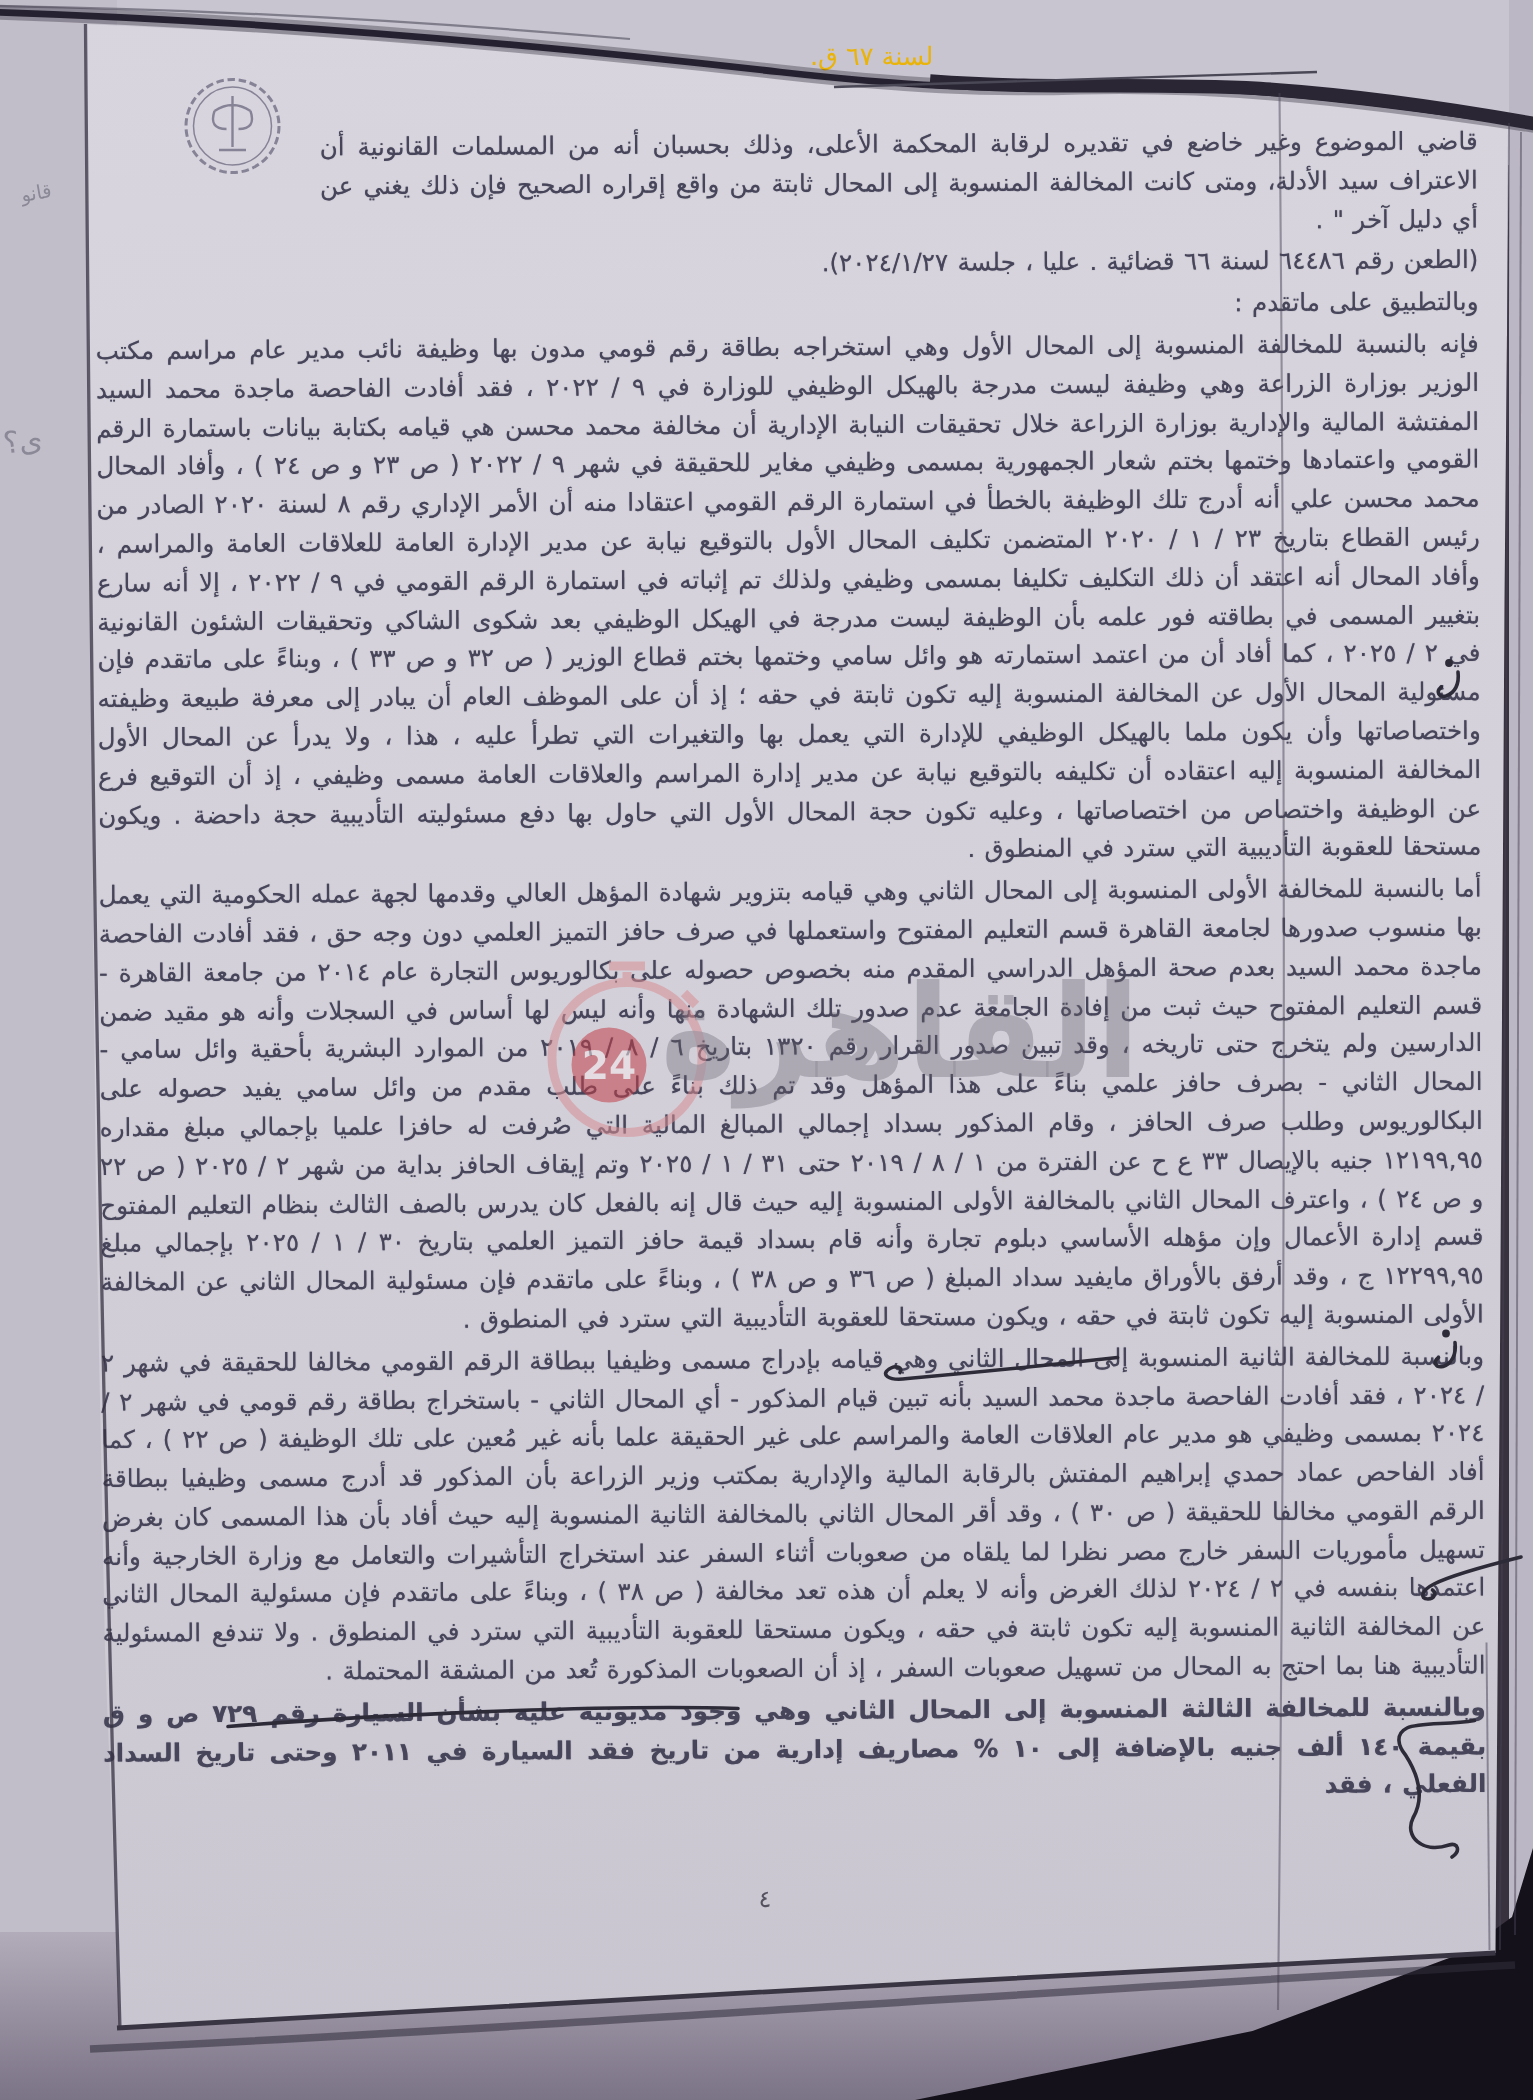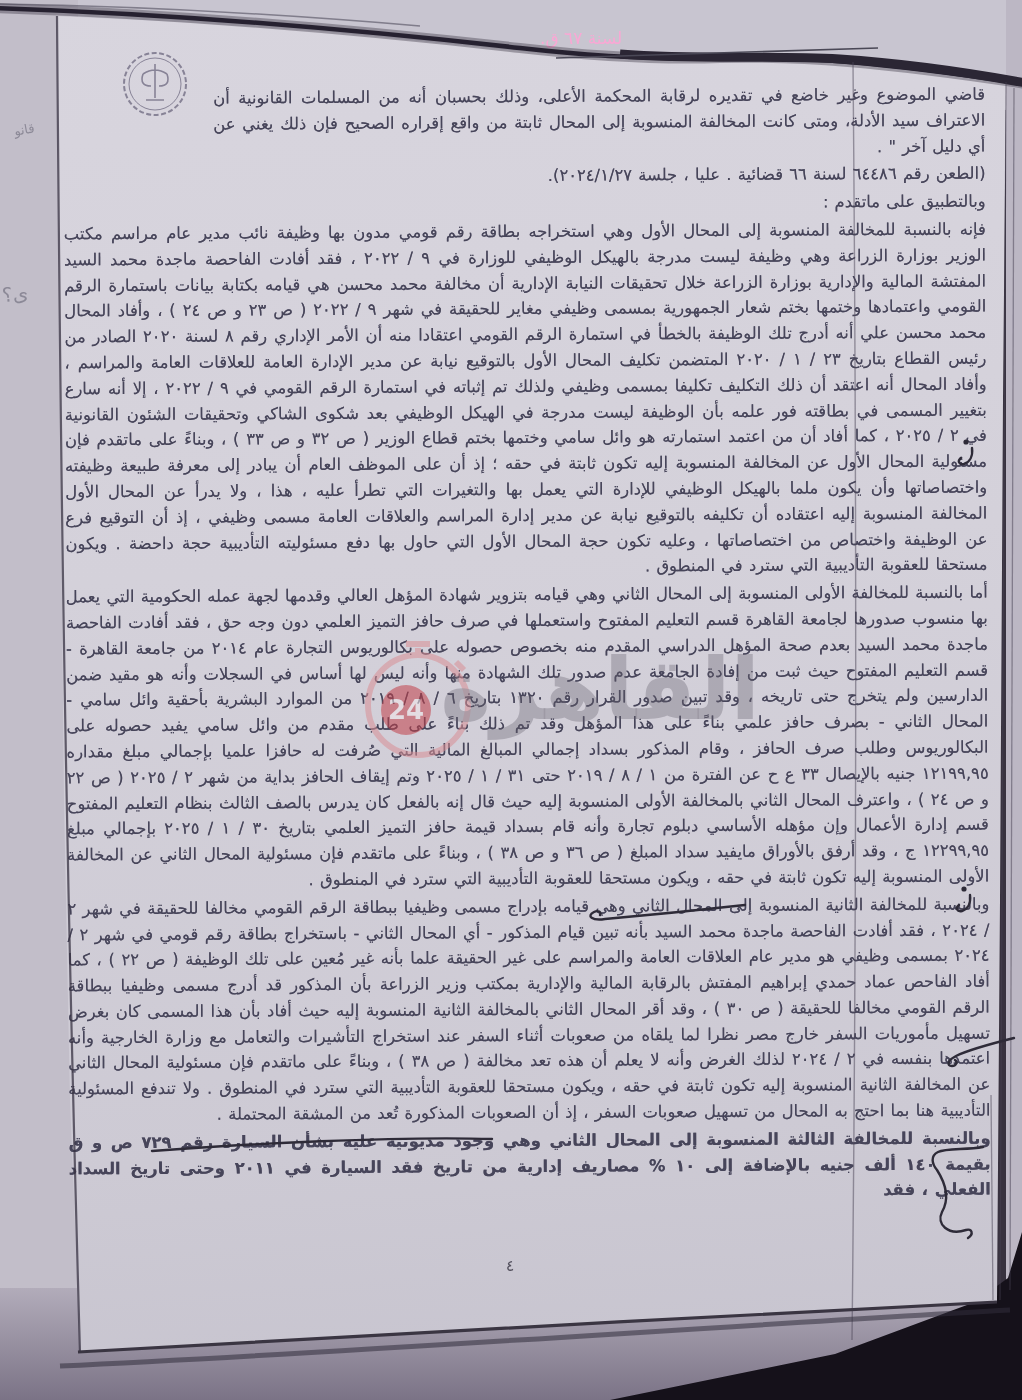--- a/index.html
+++ b/index.html
@@ -26,21 +26,21 @@
   .bg-frag.f2{left:2px;top:282px;font-size:20px;transform:rotate(-6deg);}
   
   .paper{position:absolute;left:0;top:0;width:1022px;height:1400px;z-index:3;
     background:linear-gradient(176deg,#d8d5de 0%,#d4d1da 40%,#cdcad4 80%,#c6c3ce 100%);
     clip-path:polygon(57px 16px,180px 22px,330px 32px,470px 46px,560px 55px,640px 58px,
       720px 57px,800px 58px,880px 64px,1006px 80px,1003px 400px,1000px 900px,997px 1302px,
       850px 1310px,650px 1320px,450px 1332px,250px 1342px,80px 1353px,
       70px 1100px,64px 800px,60px 400px);}
   
   .case-header{position:absolute;left:540px;top:28px;width:345px;z-index:5;direction:rtl;
-    color:#f9a8d4;font-size:17px;text-align:left;letter-spacing:.5px;}
+    color:#eab308;font-size:17px;text-align:left;letter-spacing:.5px;}
   
   .body-text{position:absolute;left:66px;top:84px;width:922px;z-index:5;direction:rtl;
     transform:rotate(-0.3deg);color:var(--ink);font-size:16.4px;line-height:25.8px;
     text-align:justify;text-shadow:0 0 .6px rgba(70,68,90,.7);word-spacing:1px;}
   .body-text p{margin:0 0 2px 0;}
   .seal-spacer{float:left;width:150px;height:52px;}
   .para-bold{font-weight:bold;}
   .page-number{position:absolute;left:470px;top:1256px;width:80px;z-index:5;
     text-align:center;color:#55525f;font-size:16px;}
   

